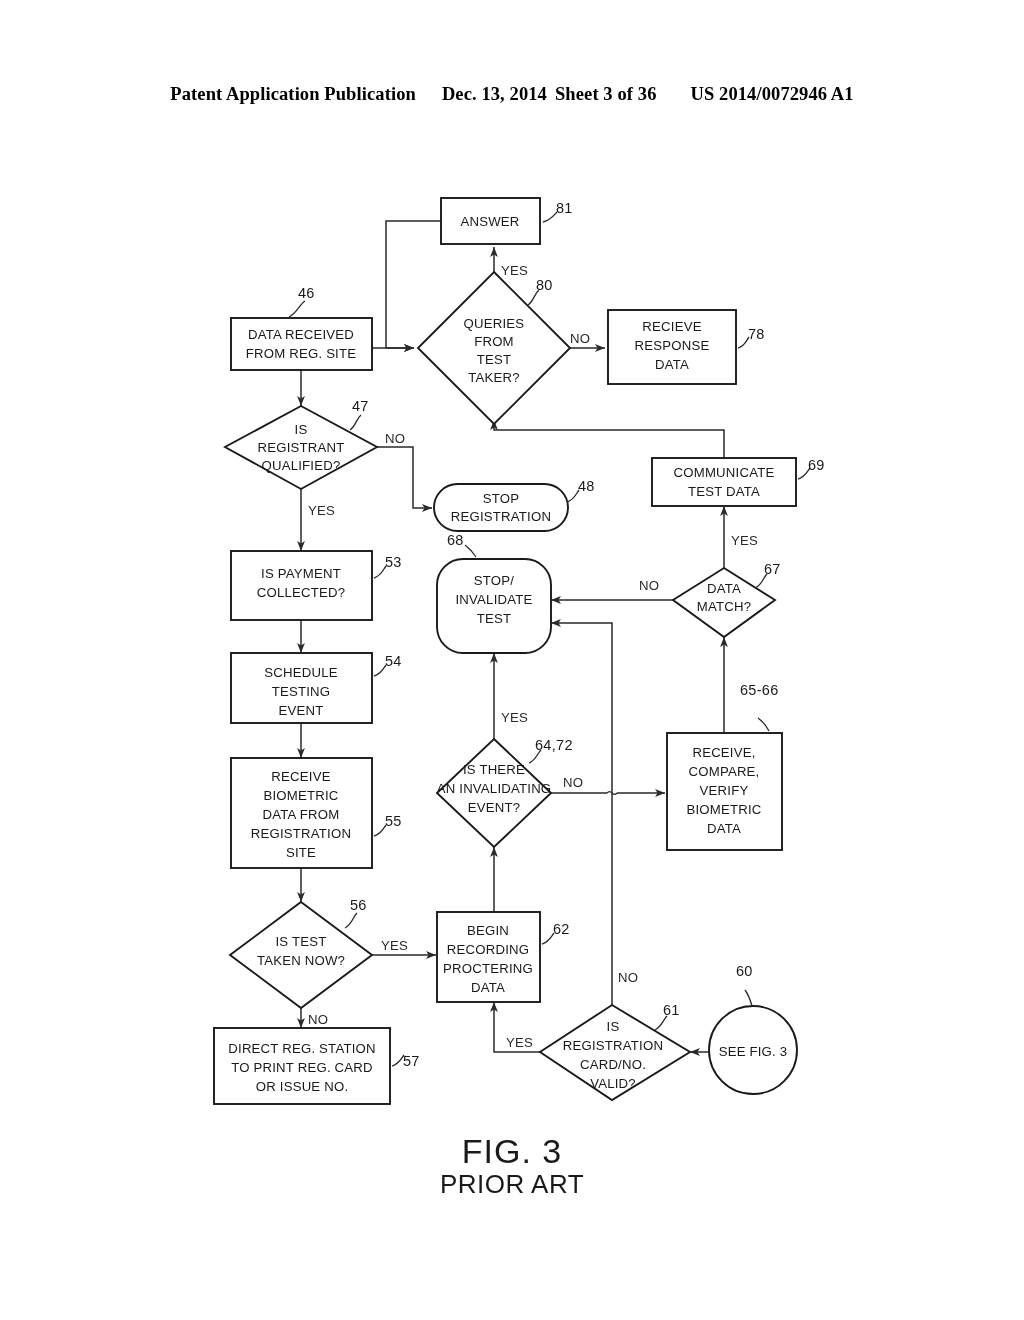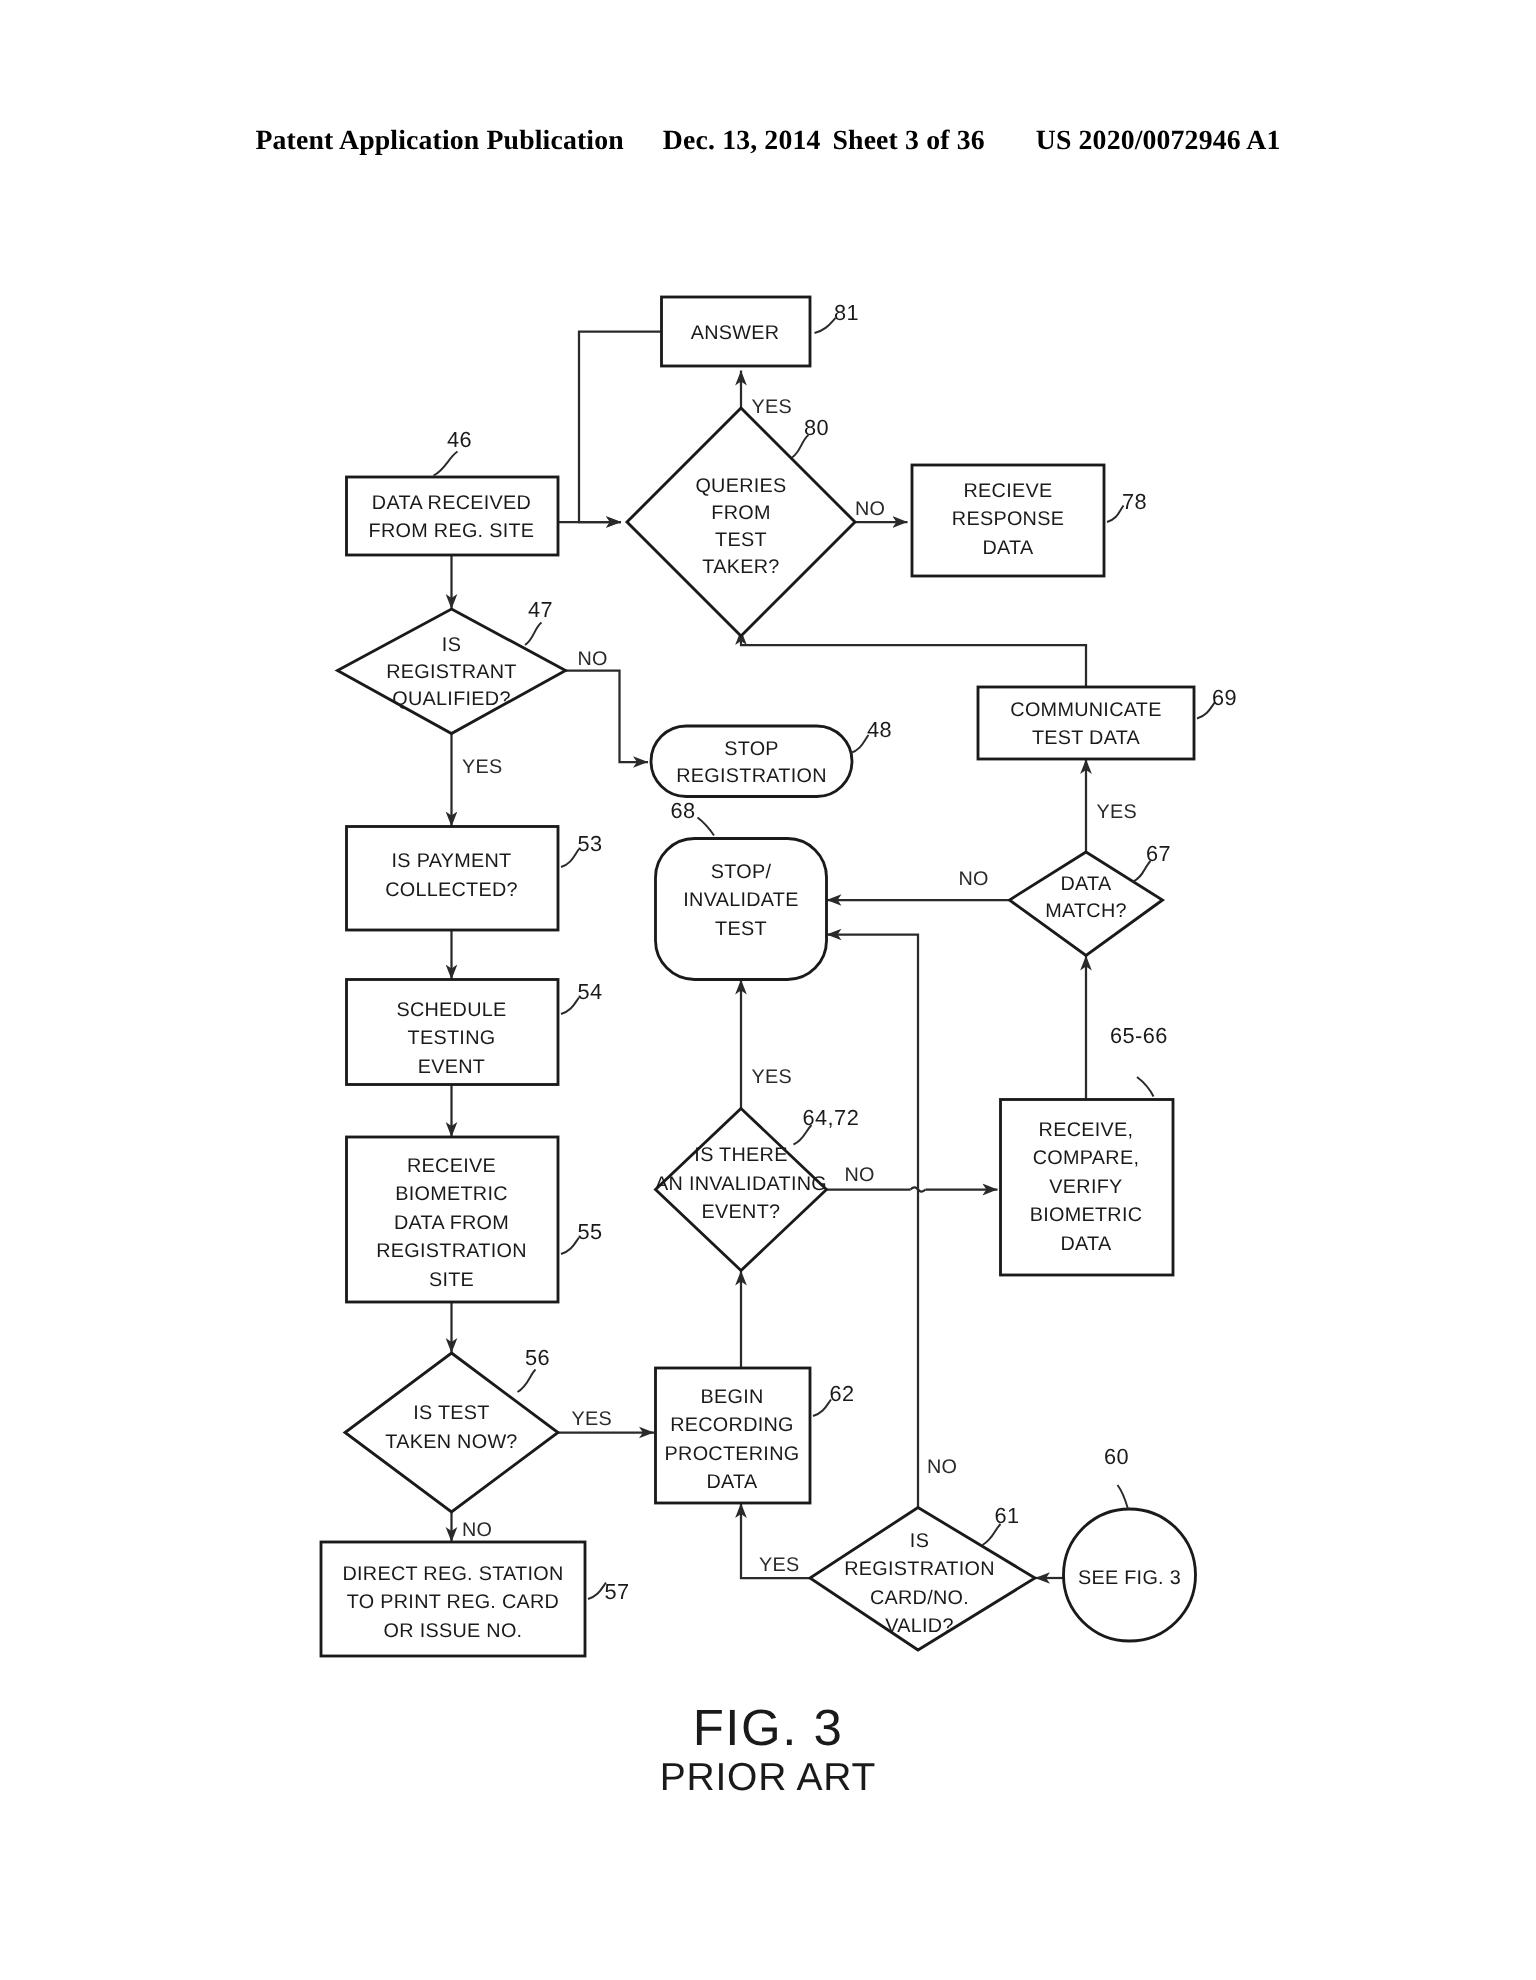--- a/index.html
+++ b/index.html
@@ -110,21 +110,21 @@
 
 <div id="page">
 
   <div class="pub-header">
     <span>Patent Application Publication</span>
     <span class="hdr-gap1"></span>
     <span>Dec. 13, 2014</span>
     <span class="hdr-gap2"></span>
     <span>Sheet 3 of 36</span>
     <span class="hdr-gap3"></span>
-    <span>US 2020/0072946 A1</span>
+    <span>US 2014/0072946 A1</span>
   </div>
 
   <svg class="flow" viewBox="0 0 1024 1320">
     <defs>
       <marker id="arrow" markerWidth="11" markerHeight="9" refX="10" refY="4.5" orient="auto" markerUnits="userSpaceOnUse">
         <path d="M0,0.6 L10,4.5 L0,8.4 L2.6,4.5 Z" fill="#2a2a2a"></path>
       </marker>
     </defs>
 
     <path class="conn" d="M441,221 L386,221 L386,348 L414,348" marker-end="url(#arrow)"></path>

